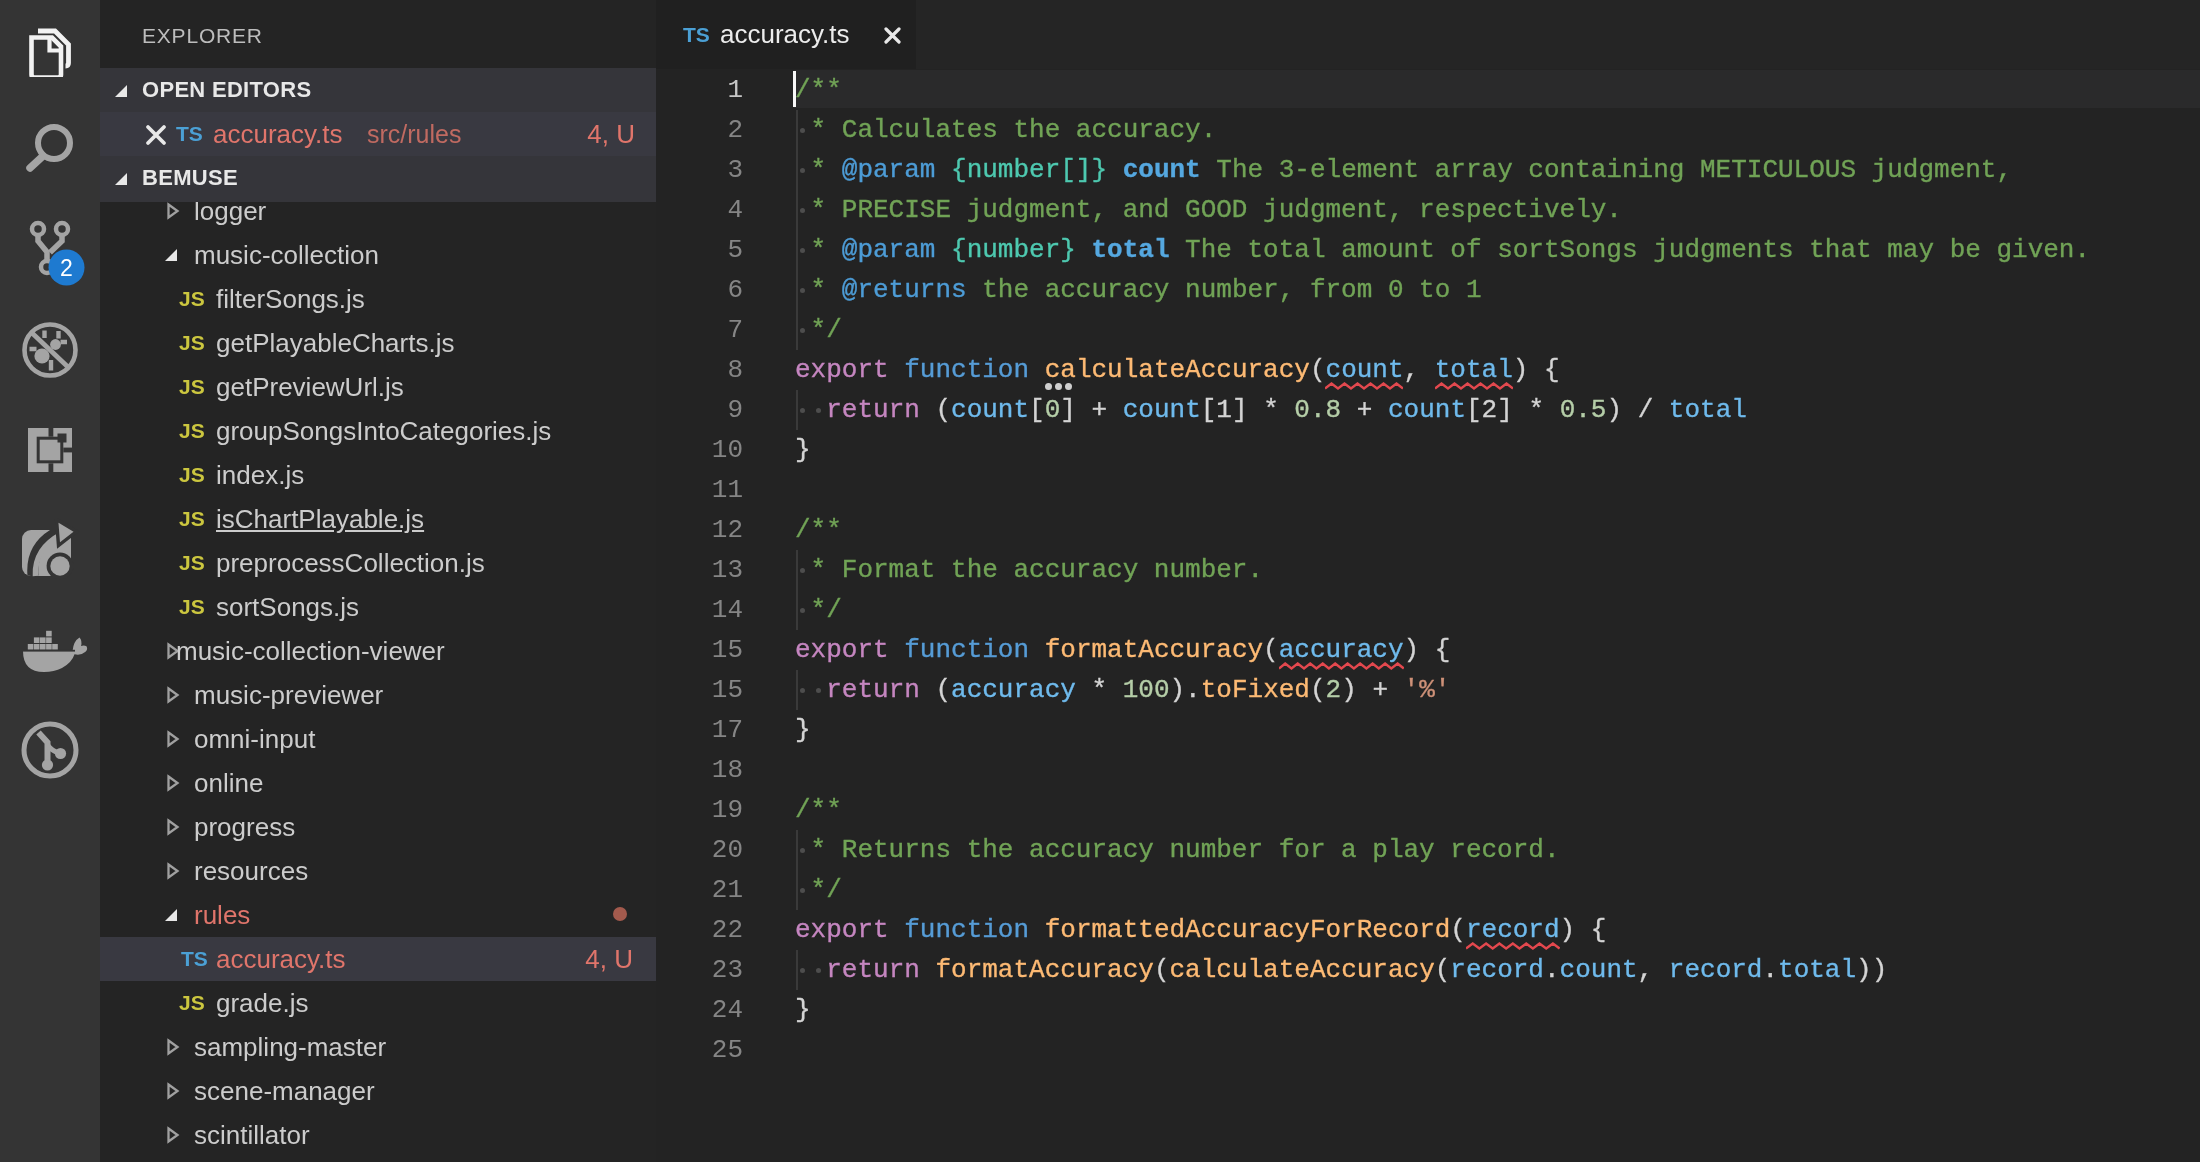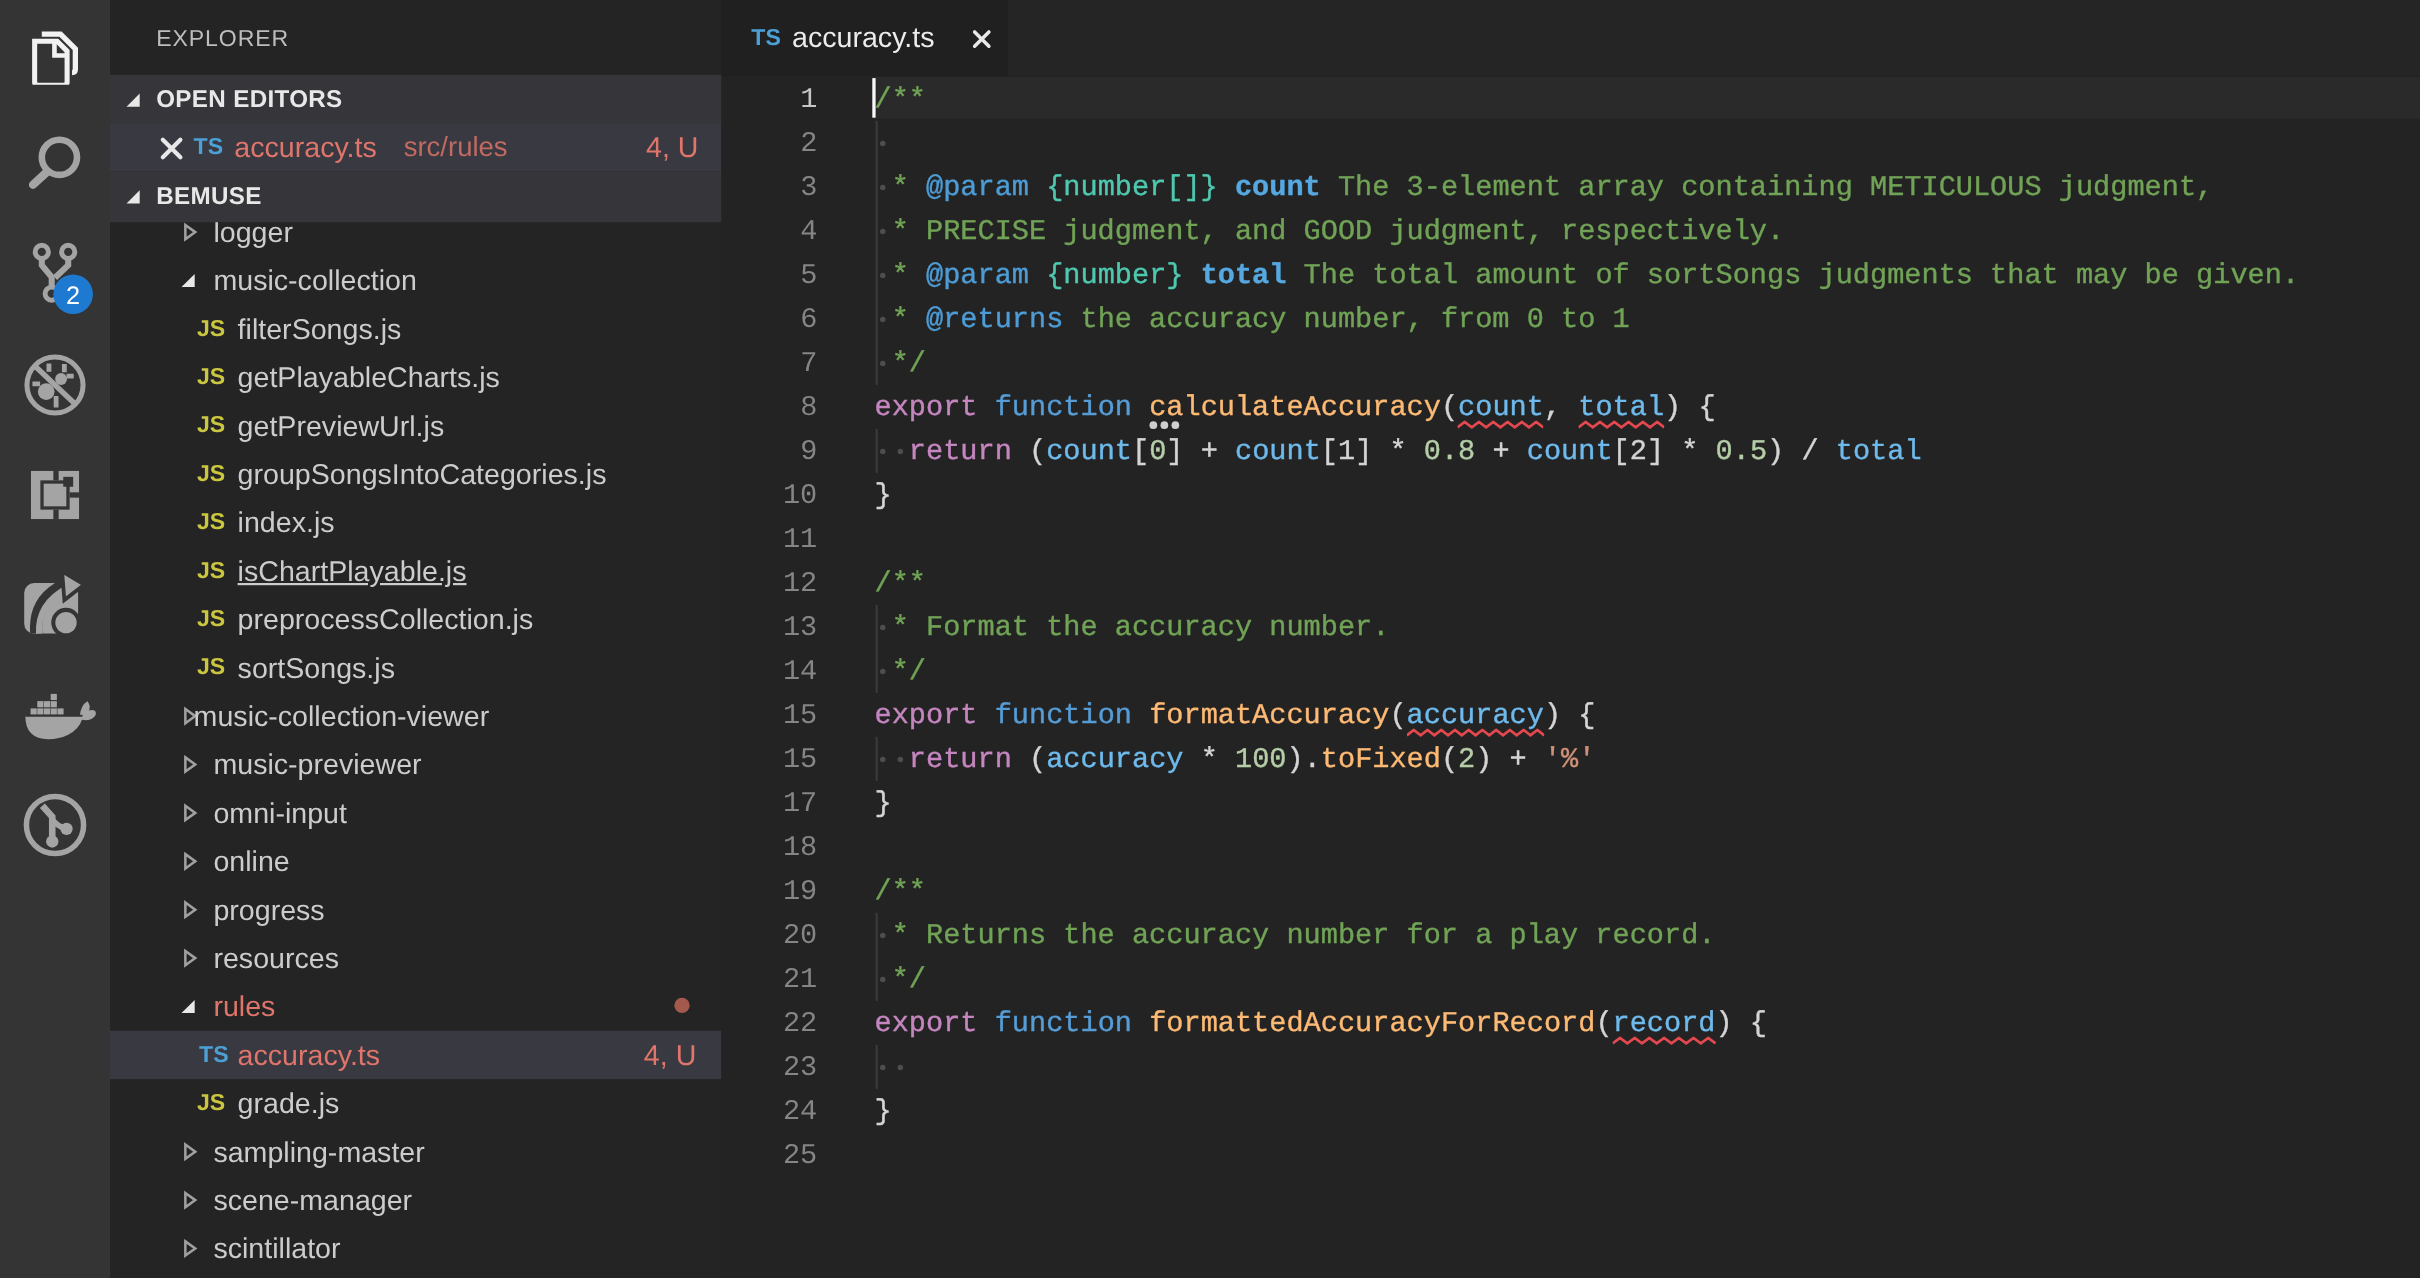--- a/index.html
+++ b/index.html
@@ -200,20 +200,21 @@
 <div class="abs" style="left:64px;top:0;height:69px;line-height:69px;font-size:26px;color:#ececec">accuracy.ts</div>
 <svg class="abs" style="left:228px;top:27px" width="17" height="17" viewBox="0 0 17 17">
   <path d="M2 2 L15 15 M15 2 L2 15" stroke="#e8e8e8" stroke-width="3.2" stroke-linecap="round"></path>
 </svg>
 </div>
     <div id="curline" class="abs"></div>
     <div id="code" class="abs" style="left:0;top:0;width:1544px;height:1162px">
         <div class="ln" style="top:70px;color:#c6c6c6">1</div>
 <div class="cl" style="top:70px"><span class="com">/**</span></div>
 <div class="ln" style="top:110px;color:#858585">2</div>
+<div class="cl" style="top:110px"><span class="com"> * Calculates the accuracy.</span></div>
 <div class="ln" style="top:150px;color:#858585">3</div>
 <div class="cl" style="top:150px"><span class="com"> * </span><span class="kwd">@param</span><span class="com"> </span><span class="typ">{number[]}</span><span class="com"> </span><span class="pnm">count</span><span class="com"> The 3-element array containing METICULOUS judgment,</span></div>
 <div class="ln" style="top:190px;color:#858585">4</div>
 <div class="cl" style="top:190px"><span class="com"> * PRECISE judgment, and GOOD judgment, respectively.</span></div>
 <div class="ln" style="top:230px;color:#858585">5</div>
 <div class="cl" style="top:230px"><span class="com"> * </span><span class="kwd">@param</span><span class="com"> </span><span class="typ">{number}</span><span class="com"> </span><span class="pnm">total</span><span class="com"> The total amount of sortSongs judgments that may be given.</span></div>
 <div class="ln" style="top:270px;color:#858585">6</div>
 <div class="cl" style="top:270px"><span class="com"> * </span><span class="kwd">@returns</span><span class="com"> the accuracy number, from 0 to 1</span></div>
 <div class="ln" style="top:310px;color:#858585">7</div>
 <div class="cl" style="top:310px"><span class="com"> */</span></div>
@@ -239,20 +240,21 @@
 <div class="ln" style="top:750px;color:#858585">18</div>
 <div class="ln" style="top:790px;color:#858585">19</div>
 <div class="cl" style="top:790px"><span class="com">/**</span></div>
 <div class="ln" style="top:830px;color:#858585">20</div>
 <div class="cl" style="top:830px"><span class="com"> * Returns the accuracy number for a play record.</span></div>
 <div class="ln" style="top:870px;color:#858585">21</div>
 <div class="cl" style="top:870px"><span class="com"> */</span></div>
 <div class="ln" style="top:910px;color:#858585">22</div>
 <div class="cl" style="top:910px"><span class="kw">export</span> <span class="kw2">function</span> <span class="fn">formattedAccuracyForRecord</span>(<span class="vr">record</span>) {</div>
 <div class="ln" style="top:950px;color:#858585">23</div>
+<div class="cl" style="top:950px">  <span class="kw">return</span> <span class="fn">formatAccuracy</span>(<span class="fn">calculateAccuracy</span>(<span class="vr">record</span>.<span class="vr">count</span>, <span class="vr">record</span>.<span class="vr">total</span>))</div>
 <div class="ln" style="top:990px;color:#858585">24</div>
 <div class="cl" style="top:990px">}</div>
 <div class="ln" style="top:1030px;color:#858585">25</div>
 <div class="guide" style="top:110px;height:40px"></div>
 <div class="guide" style="top:150px;height:40px"></div>
 <div class="guide" style="top:190px;height:40px"></div>
 <div class="guide" style="top:230px;height:40px"></div>
 <div class="guide" style="top:270px;height:40px"></div>
 <div class="guide" style="top:310px;height:40px"></div>
 <div class="guide" style="top:390px;height:40px"></div>

